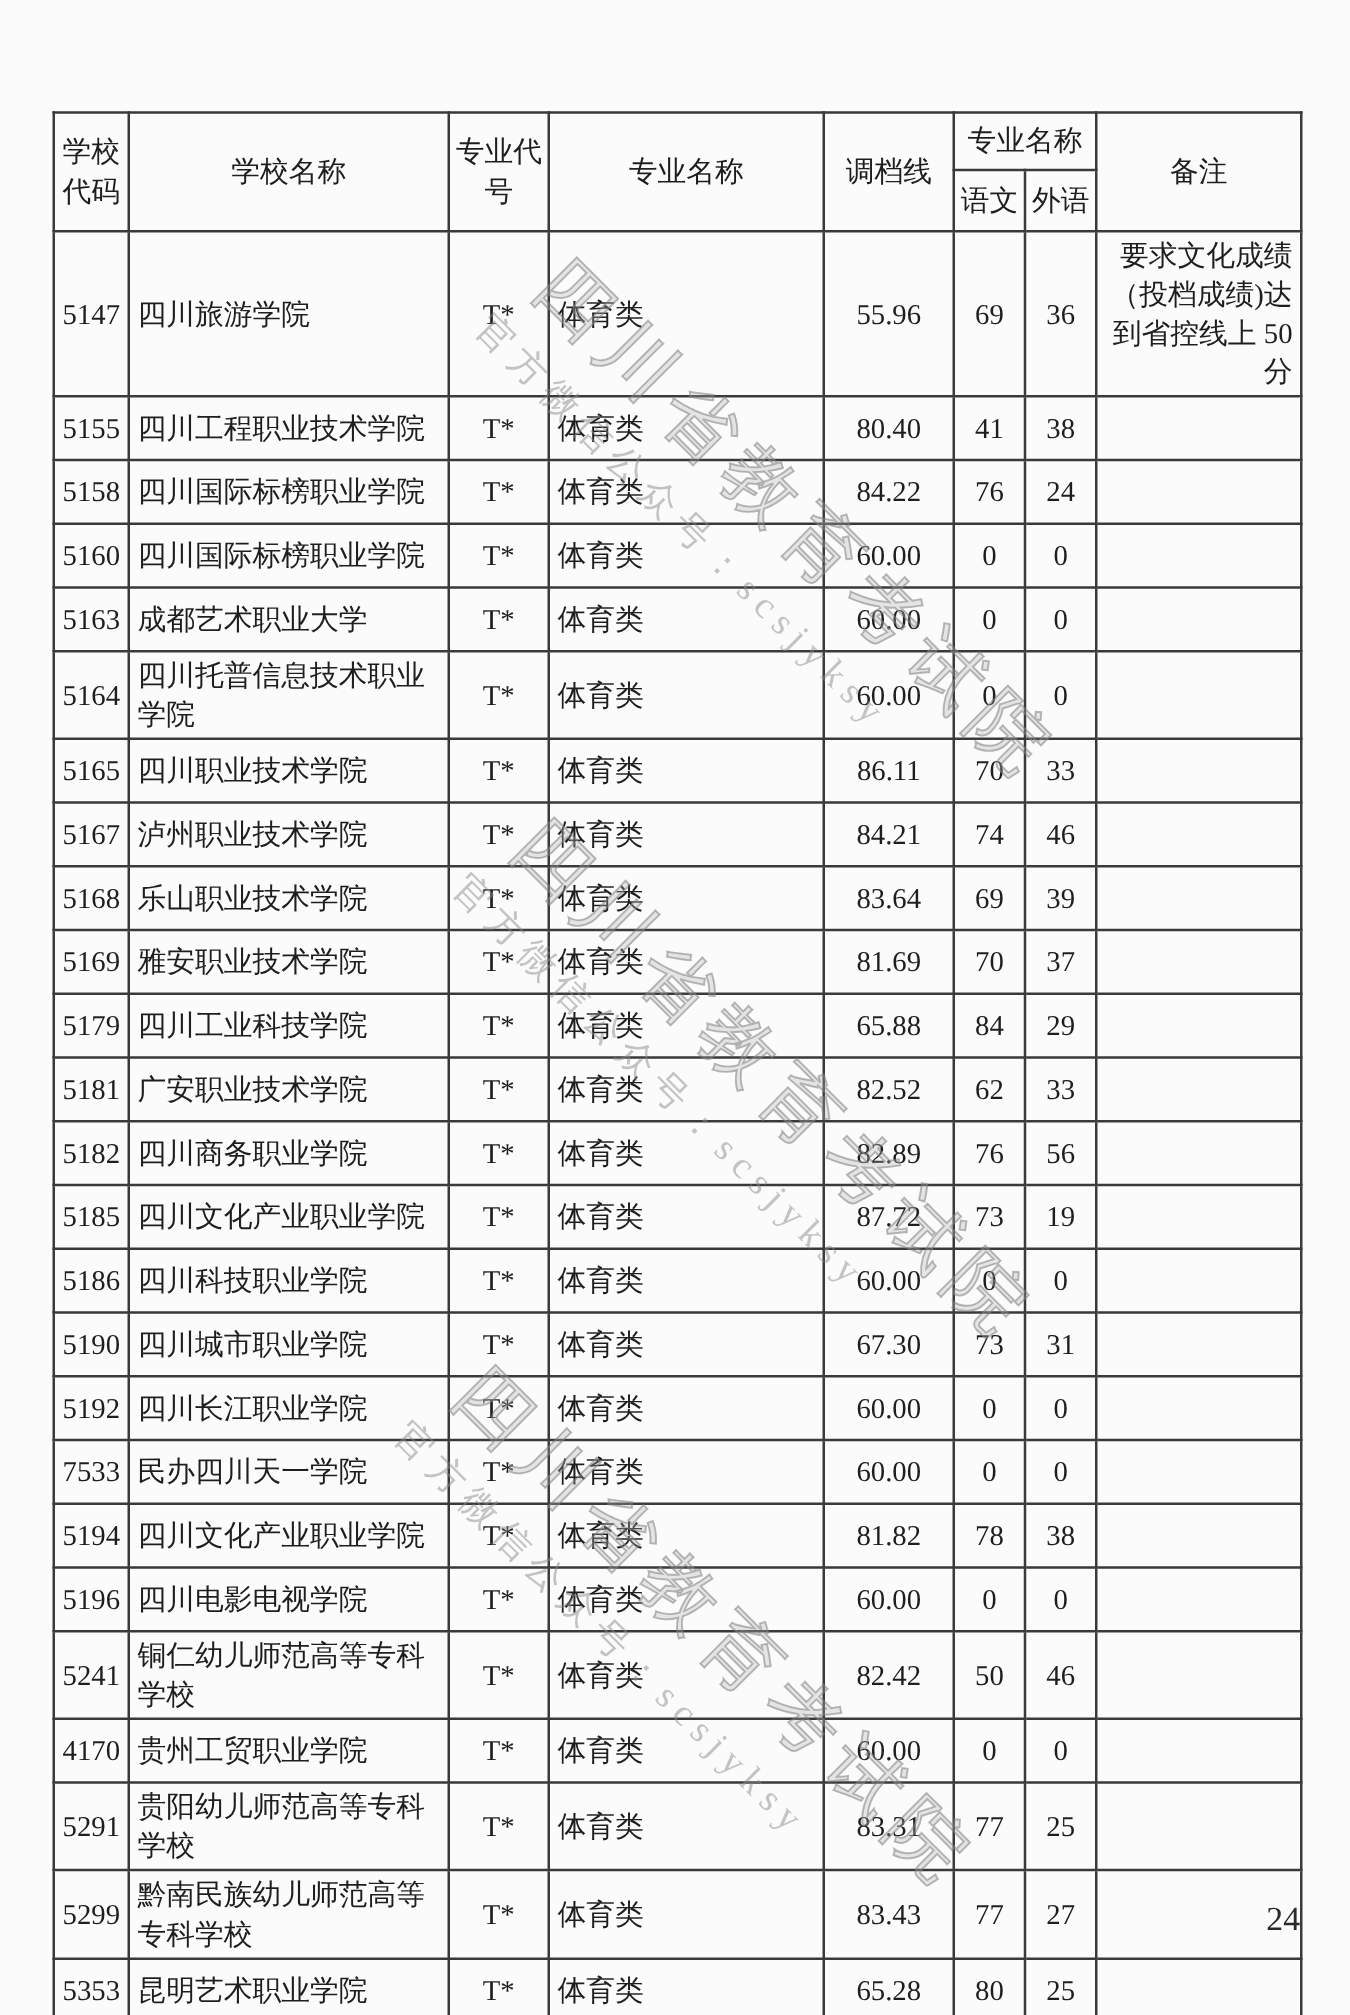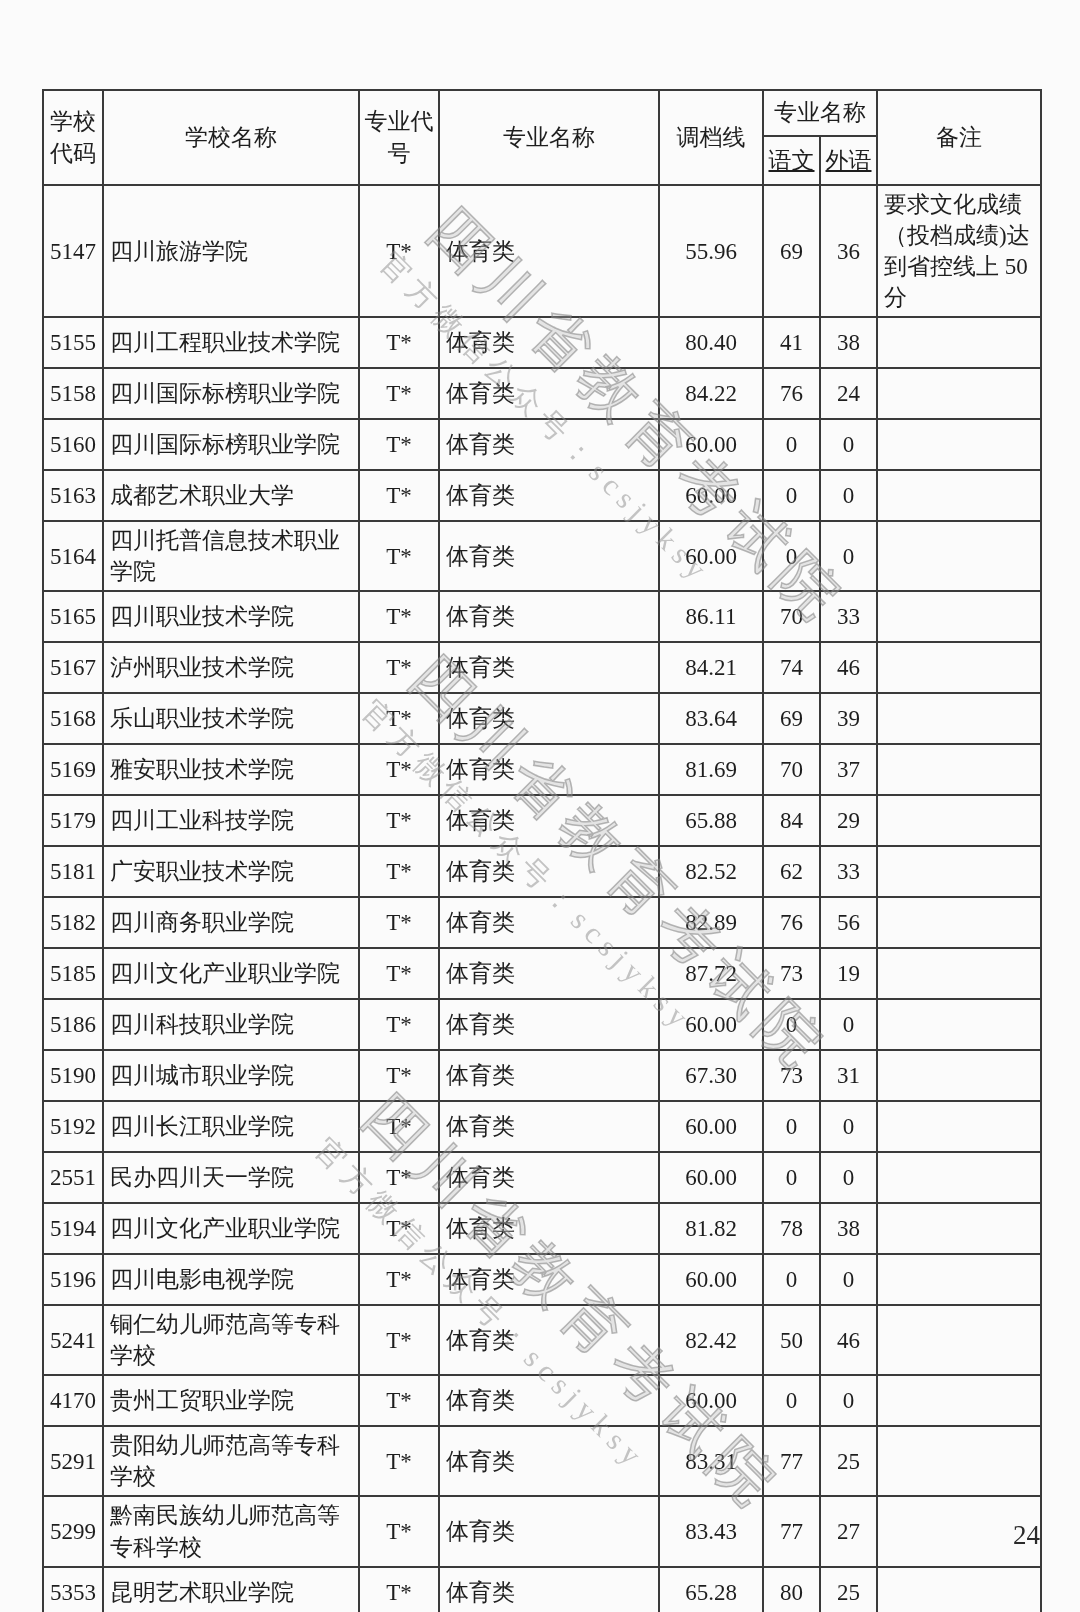--- a/index.html
+++ b/index.html
@@ -31,25 +31,25 @@
     color:#1e1e1e;
     overflow:hidden;
     word-break:break-all;
   }
   table.score-table thead th{
     text-align:center;
     vertical-align:middle;
     padding:2px 4px;
   }
   tr.header-row-1 th{height:40px;}
-  tr.header-row-2 th{height:43px;text-decoration:underline;}
+  tr.header-row-2 th{height:43px;}
   table.score-table tbody td{height:43px;vertical-align:middle;}
   td.c{text-align:center;}
   td.l{text-align:left;}
-  td.remark-cell, .remark-col{padding:3px 5px;}
+  td.remark-cell, .remark-col{padding:3px 5px;text-align:right;}
 
   
   .watermark{
     position:absolute;
     transform:rotate(45deg);
     transform-origin:0 0;
     z-index:3;
     pointer-events:none;
     user-select:none;
   }
@@ -294,21 +294,21 @@
           <td class="c">5192</td>
           <td class="l">四川长江职业学院</td>
           <td class="c">T*</td>
           <td class="l">体育类</td>
           <td class="c">60.00</td>
           <td class="c">0</td>
           <td class="c">0</td>
           <td class="l remark-cell"></td>
         </tr>
         <tr>
-          <td class="c">2551</td>
+          <td class="c">7533</td>
           <td class="l">民办四川天一学院</td>
           <td class="c">T*</td>
           <td class="l">体育类</td>
           <td class="c">60.00</td>
           <td class="c">0</td>
           <td class="c">0</td>
           <td class="l remark-cell"></td>
         </tr>
         <tr>
           <td class="c">5194</td>

